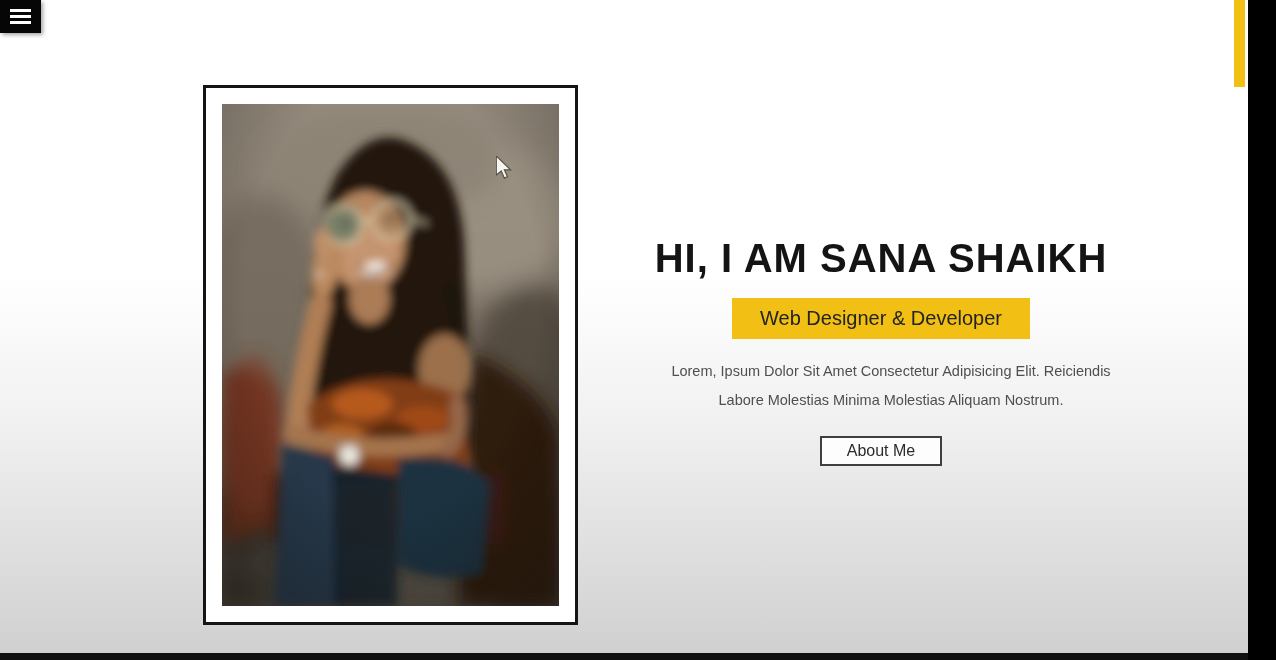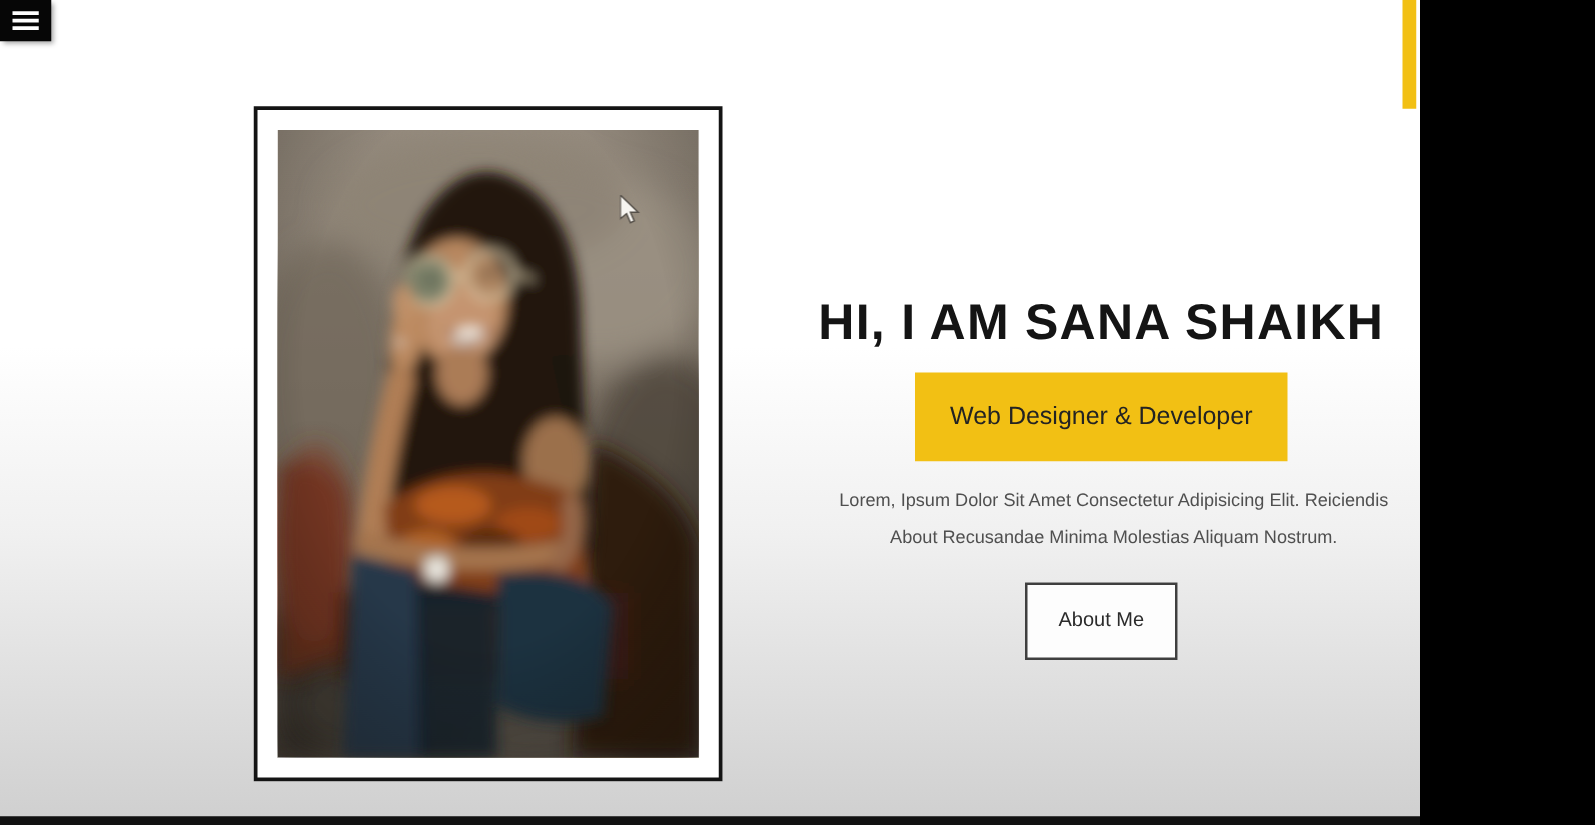--- a/index.html
+++ b/index.html
@@ -1,17 +1,17 @@
 <!DOCTYPE html>
 <html style="--accent: #F2C014;"><head>
 <meta charset="utf-8">
 <style>
   html,body{margin:0;padding:0;background:#000;}
   .stage{
-    position:relative;width:1136px;height:660px;overflow:hidden;
+    position:relative;width:1248px;height:660px;overflow:hidden;
     background:linear-gradient(180deg,#ffffff 0%,#ffffff 42%,#f0f0f0 65%,#cfcfcf 100%);
     font-family:"Liberation Sans",sans-serif;
   }
   
   .hamburger{
     position:absolute;left:0;top:0;width:41px;height:33px;background:#060606;border:none;
     display:flex;flex-direction:column;justify-content:center;align-items:center;gap:3px;
     box-shadow:2px 2px 4px rgba(0,0,0,.35);cursor:pointer;padding:0;
   }
   .hamburger .bar{width:21px;height:3px;background:#ffffff;}
@@ -24,29 +24,29 @@
   
   .hero{
     position:absolute;left:631px;top:236px;width:500px;
     display:flex;flex-direction:column;align-items:center;
   }
   .hero h1{
     margin:0;font-size:40px;font-weight:bold;letter-spacing:1px;color:#141414;white-space:nowrap;
   }
   .badge{
     margin-top:17px;background:var(--accent,#F2C014);color:#232323;
-    font-size:20px;padding:24px 28px;line-height:23px;
+    font-size:20px;padding:9px 28px;line-height:23px;
   }
   .desc{
     margin-top:18px;font-size:14.5px;line-height:29px;color:#4f4f4f;text-align:center;margin-bottom:0;
   }
   .desc span{display:block;margin-left:20px;}
   .about-btn{
     margin-top:21px;background:#fdfdfd;border:2px solid #3f3f3f;color:#2b2b2b;
-    font-size:16px;padding:20px 25px;font-family:"Liberation Sans",sans-serif;cursor:pointer;
+    font-size:16px;padding:4px 25px;font-family:"Liberation Sans",sans-serif;cursor:pointer;
   }
   
   .scroll-track{position:absolute;right:0;top:0;width:14px;height:653px;background:transparent;}
   .scroll-thumb{position:absolute;right:3px;top:0;width:11px;height:87px;background:var(--accent,#F2C014);}
   
   .bottom-bar{position:absolute;left:0;bottom:0;width:100%;height:7px;background:#111111;}
   
   .cursor{position:absolute;left:496px;top:156px;width:16px;height:25px;}
 </style>
 </head>
@@ -142,21 +142,21 @@
 
       <rect width="336" height="502" fill="url(#vig)"></rect>
     </svg>
   </figure>
 
   <section class="hero">
     <h1>HI, I AM SANA SHAIKH</h1>
     <div class="badge">Web Designer &amp; Developer</div>
     <p class="desc">
       <span>Lorem, Ipsum Dolor Sit Amet Consectetur Adipisicing Elit. Reiciendis</span>
-      <span>About Recusandae Minima Molestias Aliquam Nostrum.</span>
+      <span>Labore Molestias Minima Molestias Aliquam Nostrum.</span>
     </p>
     <button class="about-btn">About Me</button>
   </section>
 
   <div class="scroll-track">
     <div class="scroll-thumb"></div>
   </div>
 
   <div class="bottom-bar"></div>
 

